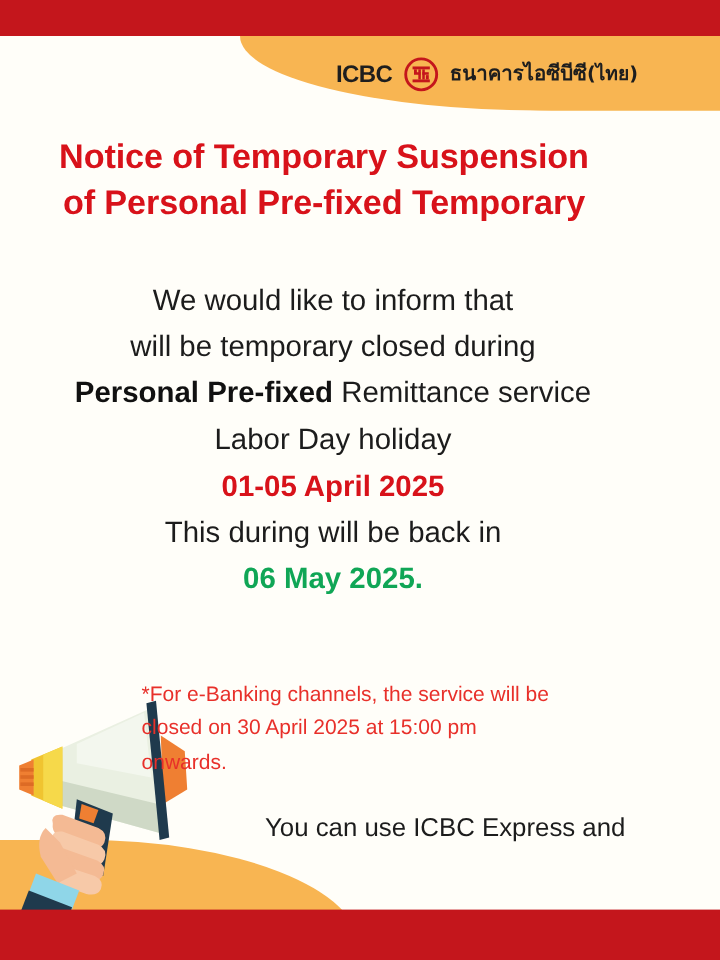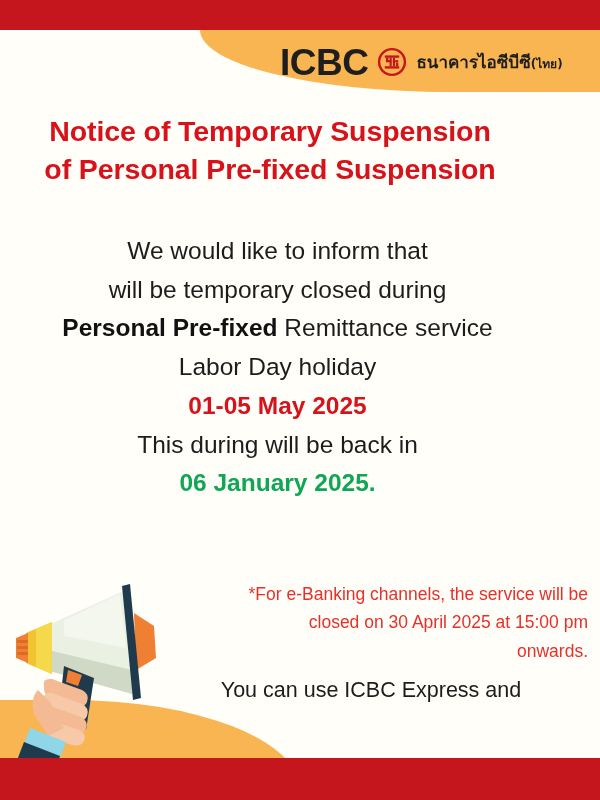--- a/index.html
+++ b/index.html
@@ -43,36 +43,36 @@
   }
   .logo-row {
     position:absolute;
     top:38px; left:280px;
     width:312px; height:48px;
     display:flex; align-items:center; gap:9px;
     z-index:4;
   }
   .logo-icbc {
     font-family:"Liberation Sans", sans-serif;
-    font-size:37px;
+    font-size:20px;
     font-weight:700;
     letter-spacing:-0.5px;
     color:#1E1E1E;
     line-height:1;
   }
   .logo-emblem { width:30px; height:30px; flex:0 0 auto; }
   .logo-thai {
     font-family:"DejaVu Sans", sans-serif;
     font-size:17px;
     font-weight:700;
     color:#1E1E1E;
     line-height:1;
     white-space:nowrap;
   }
-  .logo-thai .paren { font-size:12px; }
+  .logo-thai .paren { font-size:16px; }
 
   
   .title-block {
     position:absolute;
     top:113px; left:0; width:540px;
     text-align:center;
     z-index:5;
   }
   .title-line {
     font-size:28.5px;
@@ -103,22 +103,22 @@
   }
   .body-line.green-em {
     color:#10A656;
     font-weight:700;
     font-size:24.5px;
   }
 
   
   .footnote-block {
     position:absolute;
-    top:580px; left:118px; width:470px;
-    text-align:right;
+    top:564px; left:118px; width:470px;
+    text-align:left;
     z-index:5;
   }
   .footnote-line {
     font-size:17.5px;
     color:#E8302A;
     line-height:1.62;
   }
 
   
   .closing-block {
@@ -181,31 +181,31 @@
         <rect x="63" y="52" width="8" height="12" fill="#C4161C"></rect>
       </svg>
     </span>
     <span class="logo-thai">
       <span>ธนาคารไอซีบีซี</span><span class="paren">(ไทย)</span>
     </span>
   </div>
 
   <div class="title-block">
     <div class="title-line">Notice of Temporary Suspension</div>
-    <div class="title-line">of Personal Pre-fixed Suspension</div>
+    <div class="title-line">of Personal Pre-fixed Temporary</div>
   </div>
 
   <div class="body-block">
     <div class="body-line">We would like to inform that</div>
     <div class="body-line">will be temporary closed during</div>
     <div class="body-line"><b>Personal Pre-fixed</b><span> Remittance service</span></div>
     <div class="body-line">Labor Day holiday</div>
-    <div class="body-line red-em">01-05 May 2025</div>
+    <div class="body-line red-em">01-05 April 2025</div>
     <div class="body-line">This during will be back in</div>
-    <div class="body-line green-em">06 January 2025.</div>
+    <div class="body-line green-em">06 May 2025.</div>
   </div>
 
   <div class="footnote-block">
     <div class="footnote-line">*For e-Banking channels, the service will be</div>
     <div class="footnote-line">closed on 30 April 2025 at 15:00 pm</div>
     <div class="footnote-line">onwards.</div>
   </div>
 
   <div class="closing-block">
     <div class="closing-line">You can use ICBC Express and</div>

